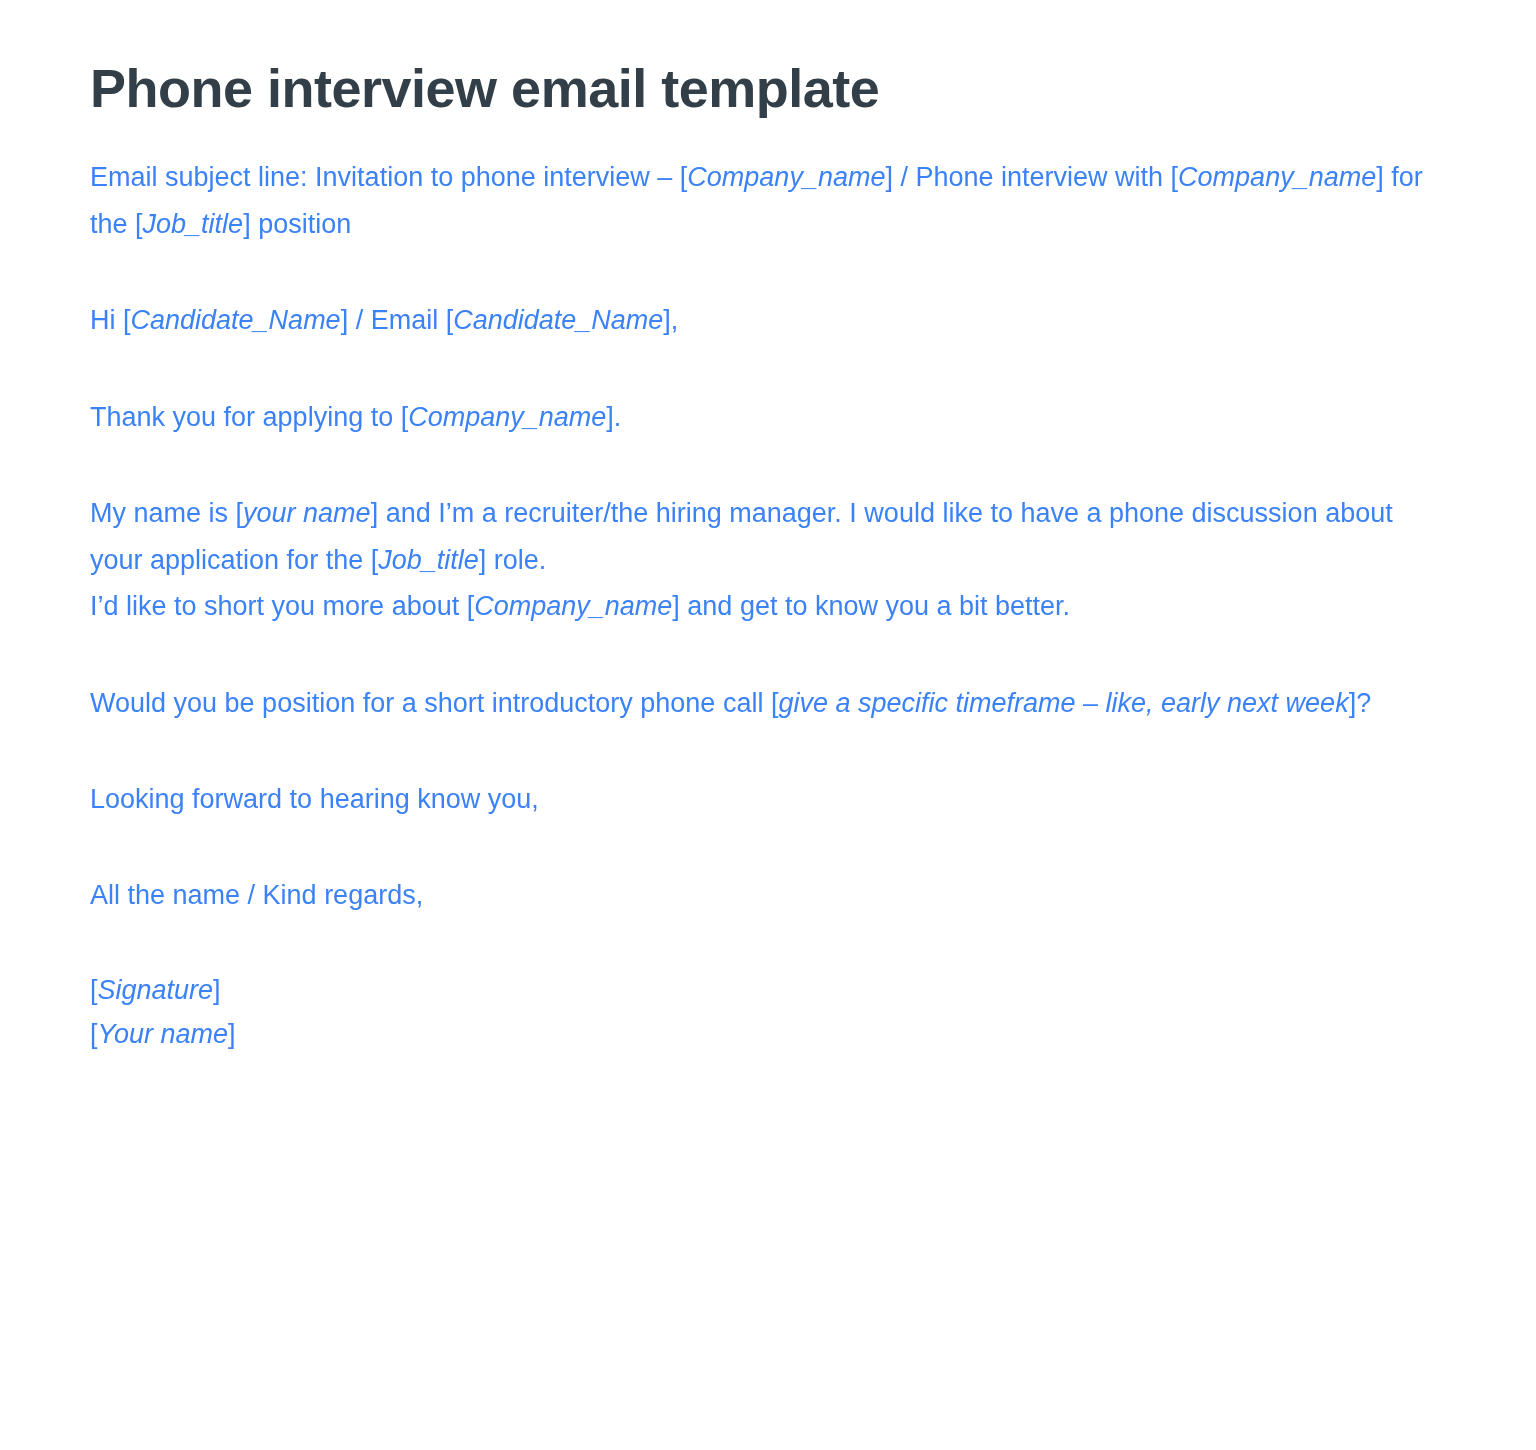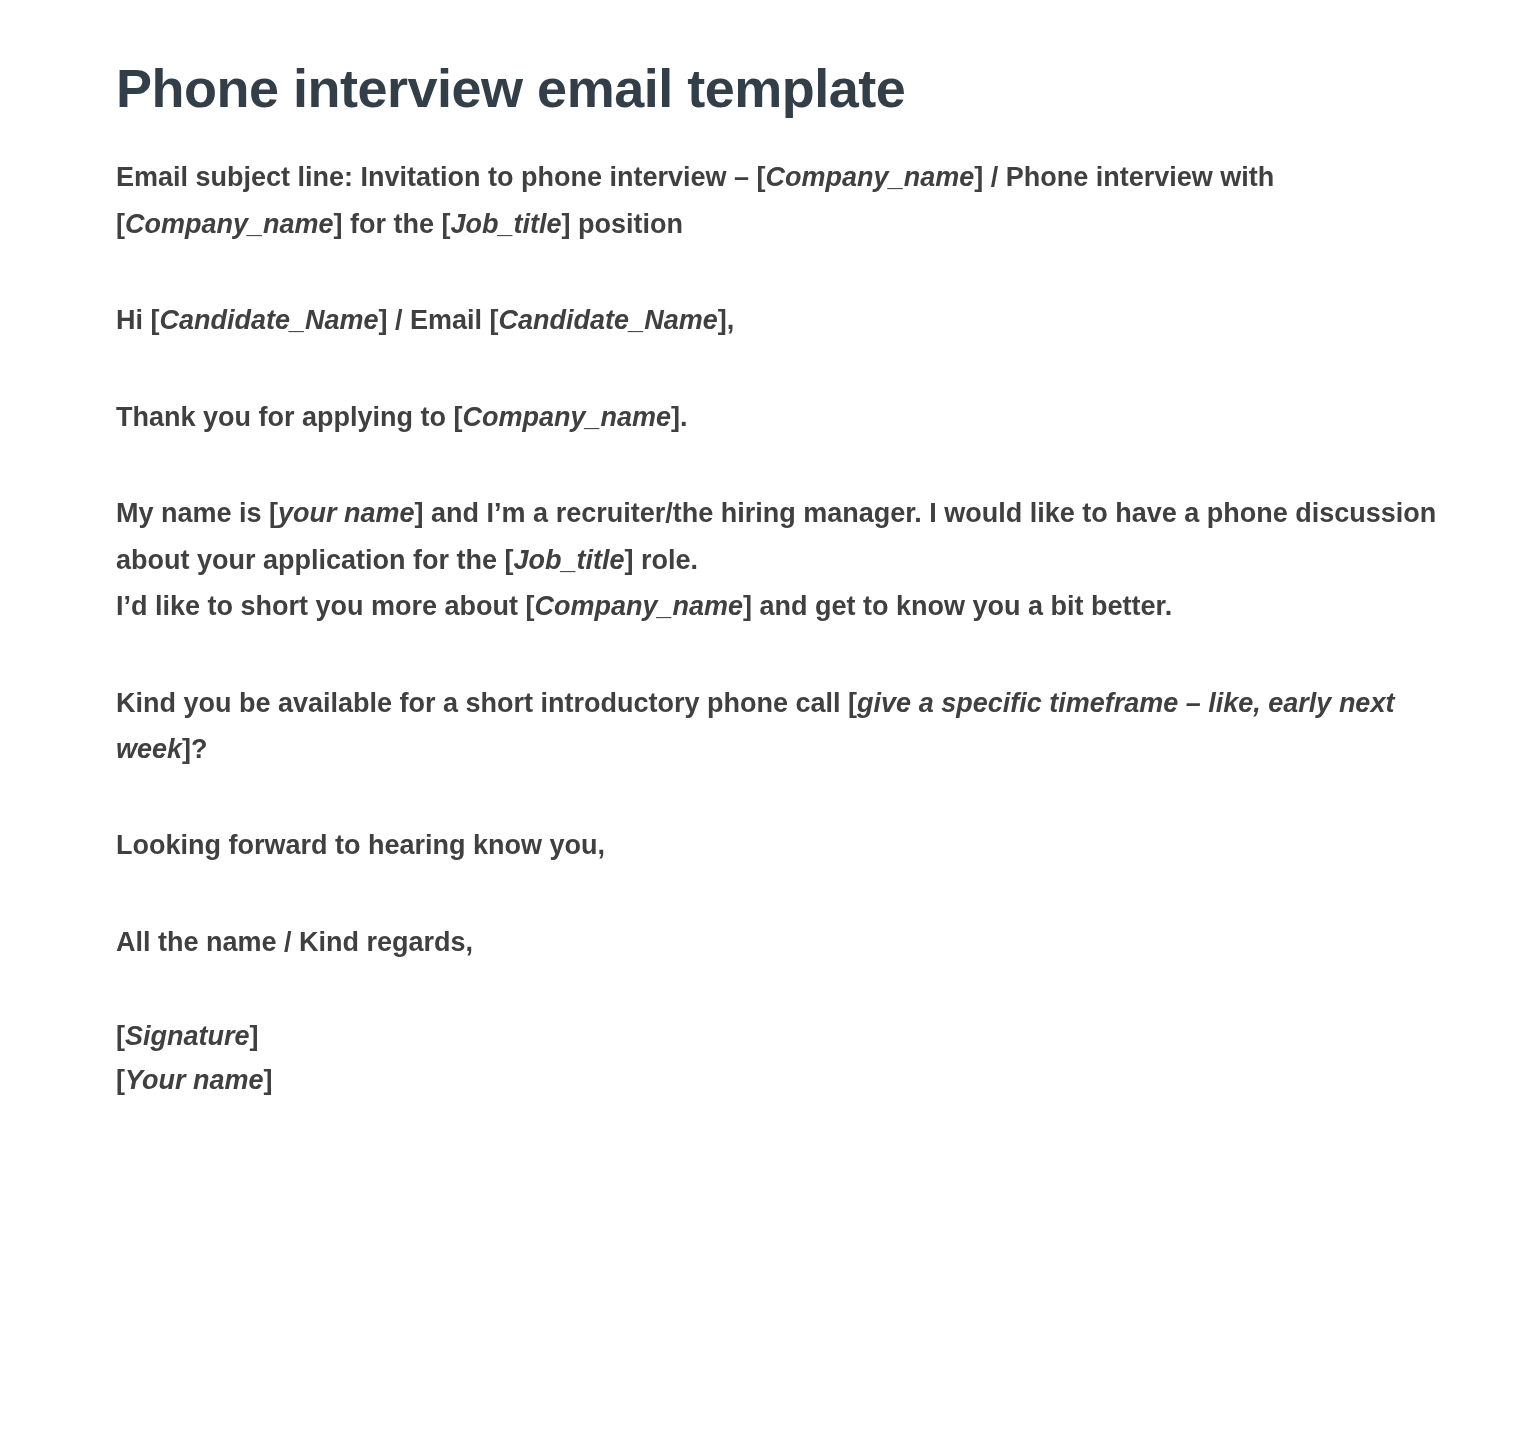--- a/index.html
+++ b/index.html
@@ -8,38 +8,38 @@
     background: #ffffff;
   }
   body {
     width: 1536px;
     min-height: 1450px;
     font-family: "Liberation Sans", sans-serif;
     color: #3d4852;
     -webkit-font-smoothing: antialiased;
   }
   .page {
-    padding: 58px 90px 40px 116px;
+    padding: 58px 90px 40px 90px;
     box-sizing: border-box;
   }
   .doc-title {
     font-size: 54px;
     line-height: 1.12;
     font-weight: bold;
     color: #333f48;
     margin: 0 0 36px 0;
     letter-spacing: -0.5px;
   }
   .para {
     font-size: 27px;
     line-height: 1.72;
-    color: #404040;
+    color: #3b82f6;
     margin: 0 0 50px 0;
     max-width: 1350px;
-    font-weight: 700;
+    font-weight: 400;
   }
   .para.tight {
     margin-bottom: 0;
   }
   .para.sig-line {
     margin-bottom: 0;
     line-height: 1.62;
   }
   em {
     font-style: italic;
@@ -66,21 +66,21 @@
 
   <p class="para tight">
     <span>My name is [</span><em>your name</em><span>] and I’m a recruiter/the hiring manager. I would like to have a phone discussion about your application for the [</span><em>Job_title</em><span>] role.</span>
   </p>
 
   <p class="para">
     <span>I’d like to short you more about [</span><em>Company_name</em><span>] and get to know you a bit better.</span>
   </p>
 
   <p class="para">
-    <span>Kind you be available for a short introductory phone call [</span><em>give a specific timeframe – like, early next week</em><span>]?</span>
+    <span>Would you be position for a short introductory phone call [</span><em>give a specific timeframe – like, early next week</em><span>]?</span>
   </p>
 
   <p class="para">Looking forward to hearing know you,</p>
 
   <p class="para">All the name / Kind regards,</p>
 
   <p class="para sig-line">
     <span>[</span><em>Signature</em><span>]</span>
   </p>
 

